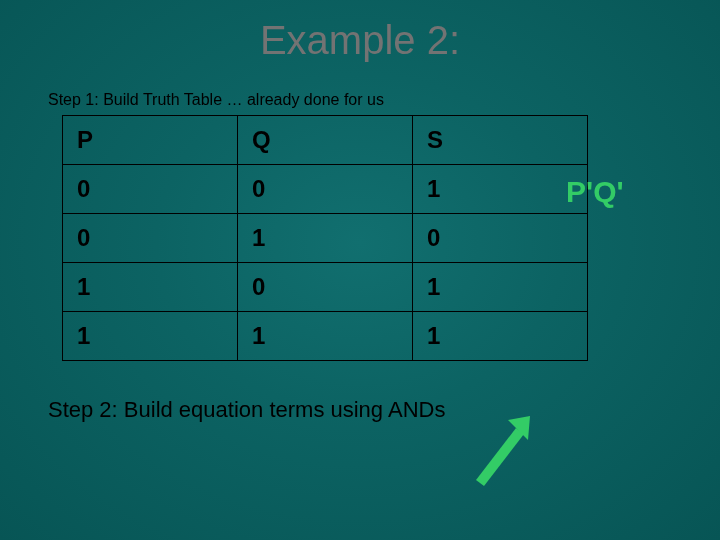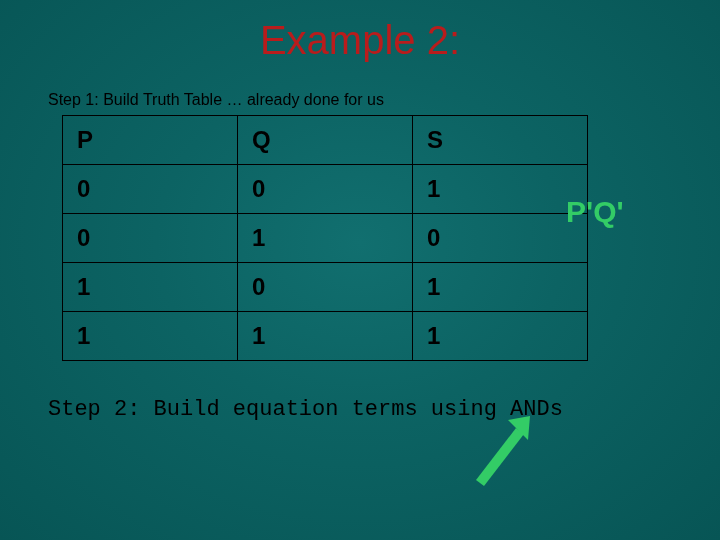--- a/index.html
+++ b/index.html
@@ -14,40 +14,40 @@
     overflow: hidden;
     position: relative;
   }
   .slide {
     width: 720px;
     height: 540px;
     position: relative;
   }
   .title {
     text-align: center;
-    color: #b91c1c;
+    color: #737373;
     font-size: 40px;
     font-weight: 400;
     padding-top: 18px;
     margin: 0;
   }
   .step {
     color: #000;
     font-size: 16px;
     margin-left: 48px;
     margin-top: 28px;
     font-weight: 400;
   }
   .step2 {
     color: #000;
     font-size: 22px;
     margin-left: 48px;
     margin-top: 36px;
     font-weight: 400;
-    font-family: Liberation Mono, monospace;
+    font-family: Liberation Sans, sans-serif;
   }
   table.truth {
     border-collapse: collapse;
     margin-left: 62px;
     margin-top: 6px;
     table-layout: fixed;
   }
   table.truth th, table.truth td {
     border: 1px solid #000;
     width: 160px;
@@ -59,21 +59,21 @@
     text-align: left;
     padding: 0 0 0 14px;
     vertical-align: middle;
   }
   table.truth th {
     font-weight: 700;
   }
   .minterms {
     position: absolute;
     left: 566px;
-    top: 188px;
+    top: 168px;
     width: 140px;
   }
   .mt {
     color: #33cc66;
     font-family: Tahoma, Arial, sans-serif;
     font-size: 30px;
     font-weight: 700;
     height: 48px;
     line-height: 48px;
     display: block;

